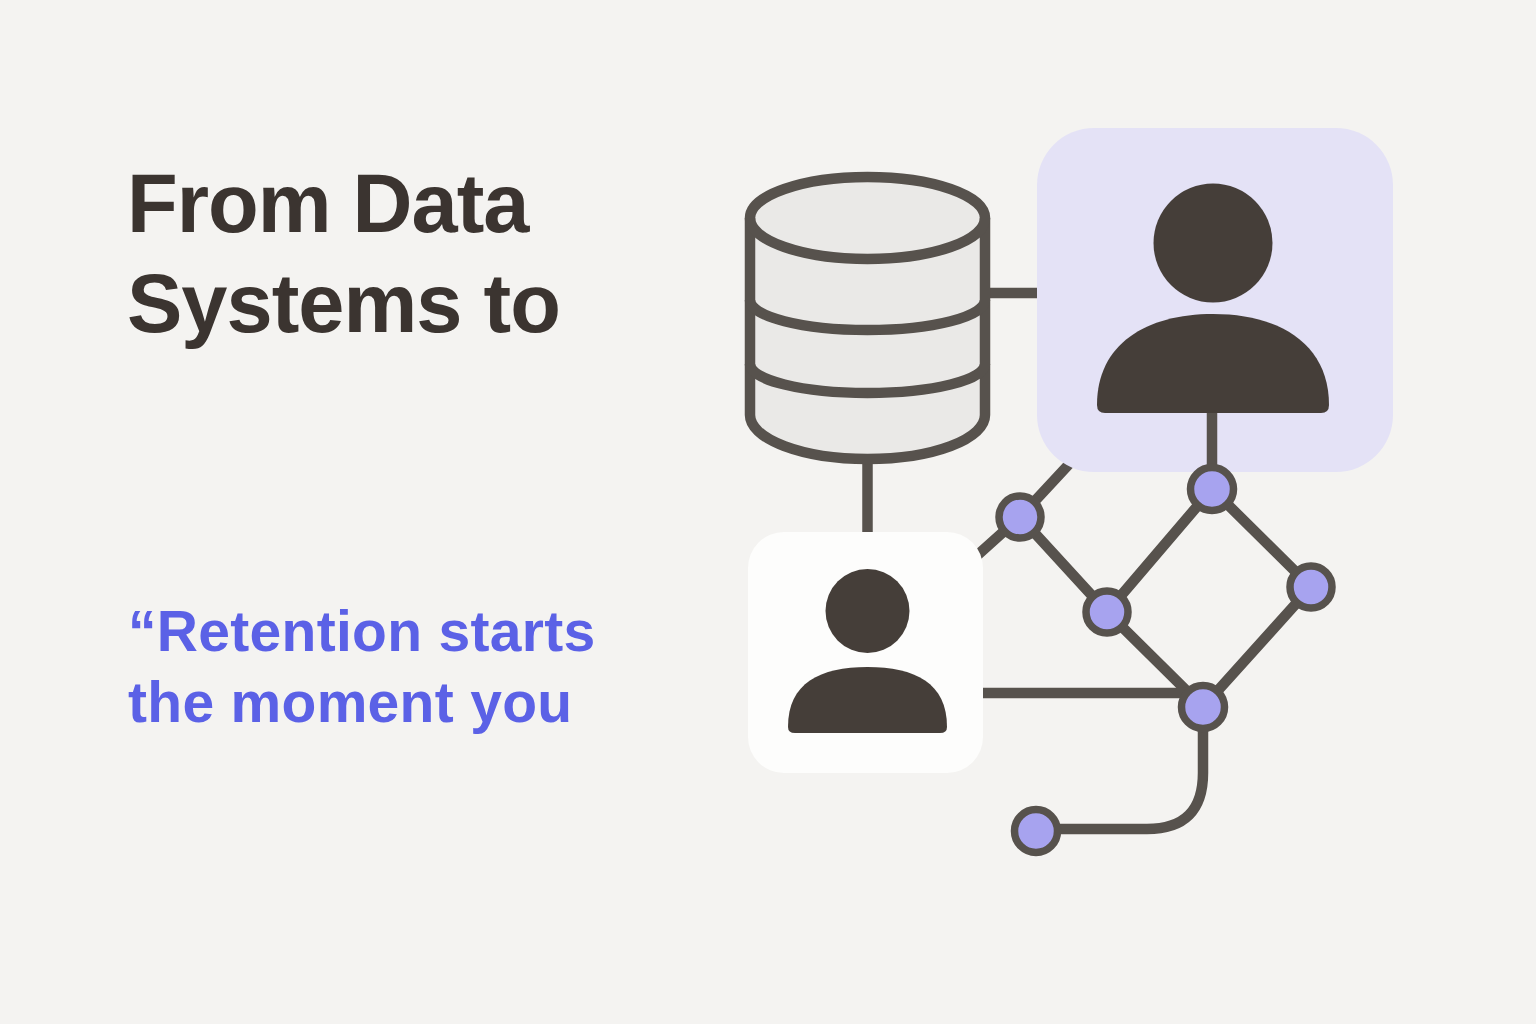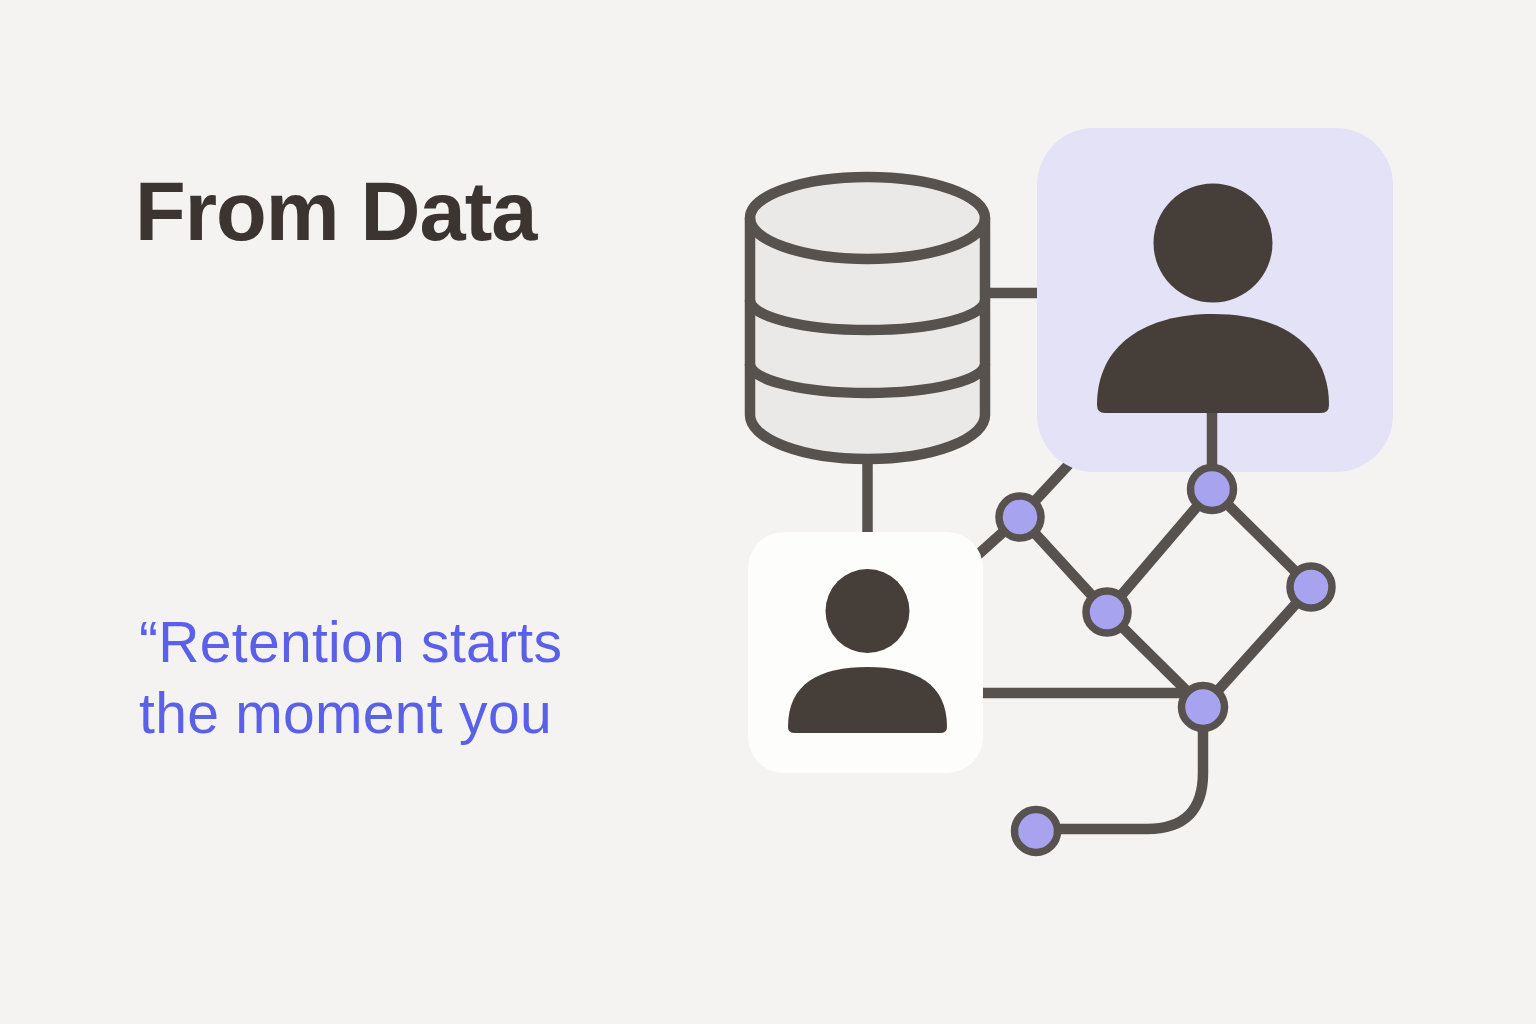--- a/index.html
+++ b/index.html
@@ -14,40 +14,41 @@
     --person-fill:#453e39;
   }
   html,body{margin:0;padding:0;}
   body{
     width:1536px;height:1024px;
     position:relative;overflow:hidden;
     background:var(--background);
     font-family:"Liberation Sans",sans-serif;
   }
   .headline{
-    position:absolute;left:127px;top:154px;margin:8px;
+    position:absolute;left:127px;top:154px;margin:0;
     font-size:83px;line-height:100px;font-weight:700;
     letter-spacing:-1px;color:var(--headline);
     white-space:nowrap;
   }
   .headline .line{display:block;}
   .quote{
-    position:absolute;left:128px;top:596px;margin:11px;
-    font-size:57px;line-height:71px;font-weight:400;
+    position:absolute;left:128px;top:596px;margin:0;
+    font-size:57px;line-height:71px;font-weight:700;
     letter-spacing:0.3px;color:var(--quote-accent);
     white-space:nowrap;
   }
   .quote .line{display:block;}
   .illustration{position:absolute;left:0;top:0;}
 </style>
 </head>
 <body>
 
 <h1 class="headline">
   <span class="line">From Data</span>
+  <span class="line">Systems to</span>
 </h1>
 
 <p class="quote">
   <span class="line">“Retention starts</span>
   <span class="line">the moment you</span>
 </p>
 
 <svg class="illustration" width="1536" height="1024" viewBox="0 0 1536 1024">
 
   <g stroke="var(--line)" stroke-width="10.5" stroke-linecap="round" fill="none">

